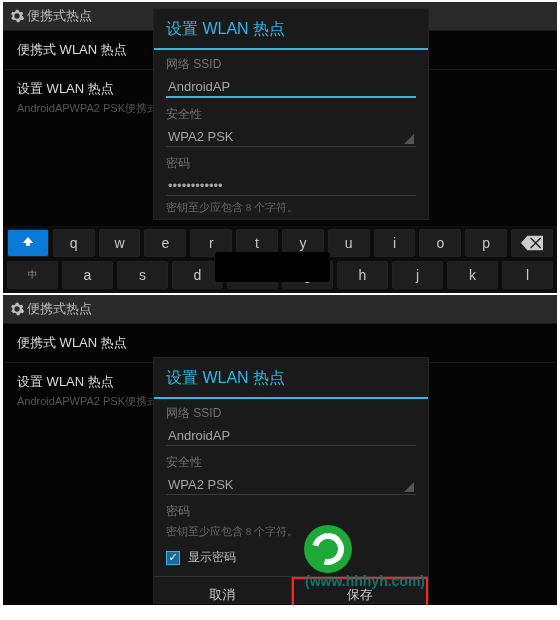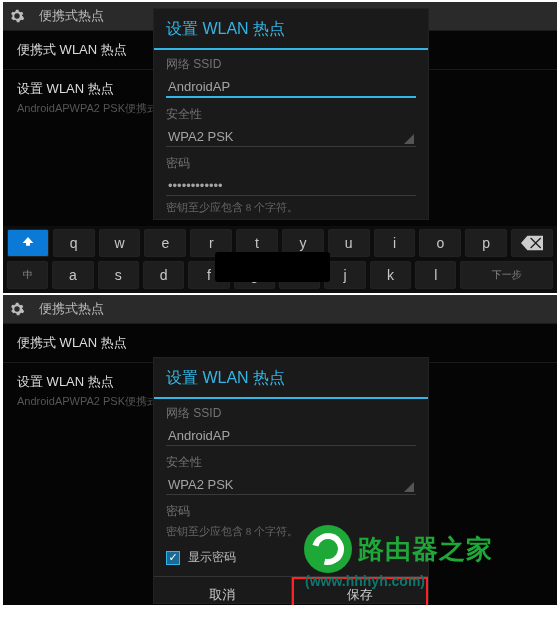--- a/index.html
+++ b/index.html
@@ -19,21 +19,21 @@
       position: relative;
       overflow: hidden;
     }
     .shot-1 { height: 291px; }
     .shot-2 { height: 310px; }
     .titlebar {
       height: 28px;
       background: #2a2a2a;
       display: flex;
       align-items: center;
-      gap: 14px;
+      gap: 2px;
       padding: 0 6px;
       color: #bdbdbd;
       font-size: 13px;
     }
     .gear {
       width: 16px; height: 16px;
       fill: #bdbdbd;
     }
     .row-item {
       padding: 10px 14px;
@@ -290,21 +290,20 @@
       <div class="key small">中</div>
       <div class="key">a</div>
       <div class="key">s</div>
       <div class="key">d</div>
       <div class="key">f</div>
       <div class="key">g</div>
       <div class="key">h</div>
       <div class="key">j</div>
       <div class="key">k</div>
       <div class="key">l</div>
-      <div class="key small wide">下一步</div>
     </div>
   </div>
   <div class="redact" style="left:212px; top:250px; width:115px"></div>
 </div>
 
 <div class="shot shot-2">
   <div class="titlebar">
     <svg class="gear" viewBox="0 0 24 24">
         <path d="M12 8a4 4 0 100 8 4 4 0 000-8zm9 4a8.96 8.96 0 01-.12 1.47l2.03 1.58-1.95 3.38-2.39-.96a8.98 8.98 0 01-2.55 1.48l-.36 2.55h-3.9l-.36-2.55a8.98 8.98 0 01-2.55-1.48l-2.39.96L3.09 15l2.03-1.58A8.96 8.96 0 015 12c0-.5.04-.99.12-1.47L3.09 8.95l1.95-3.38 2.39.96a8.98 8.98 0 012.55-1.48L10.34 2.5h3.9l.36 2.55c.92.35 1.78.85 2.55 1.48l2.39-.96 1.95 3.38-2.03 1.58c.08.48.12.97.12 1.47z"></path>
       </svg>
@@ -338,15 +337,14 @@
     </div>
     <div class="dlg-btns">
       <div class="dlg-btn">取消</div>
       <div class="dlg-btn highlight">保存</div>
     </div>
   </div>
 </div>
 
 <div class="brand-row">
   <div class="brand-circle"></div>
-  <div class="brand-text">路由器之家</div>
 </div>
 <div class="url-overlay">(www.hhhyh.com)</div>
 
 </body></html>

